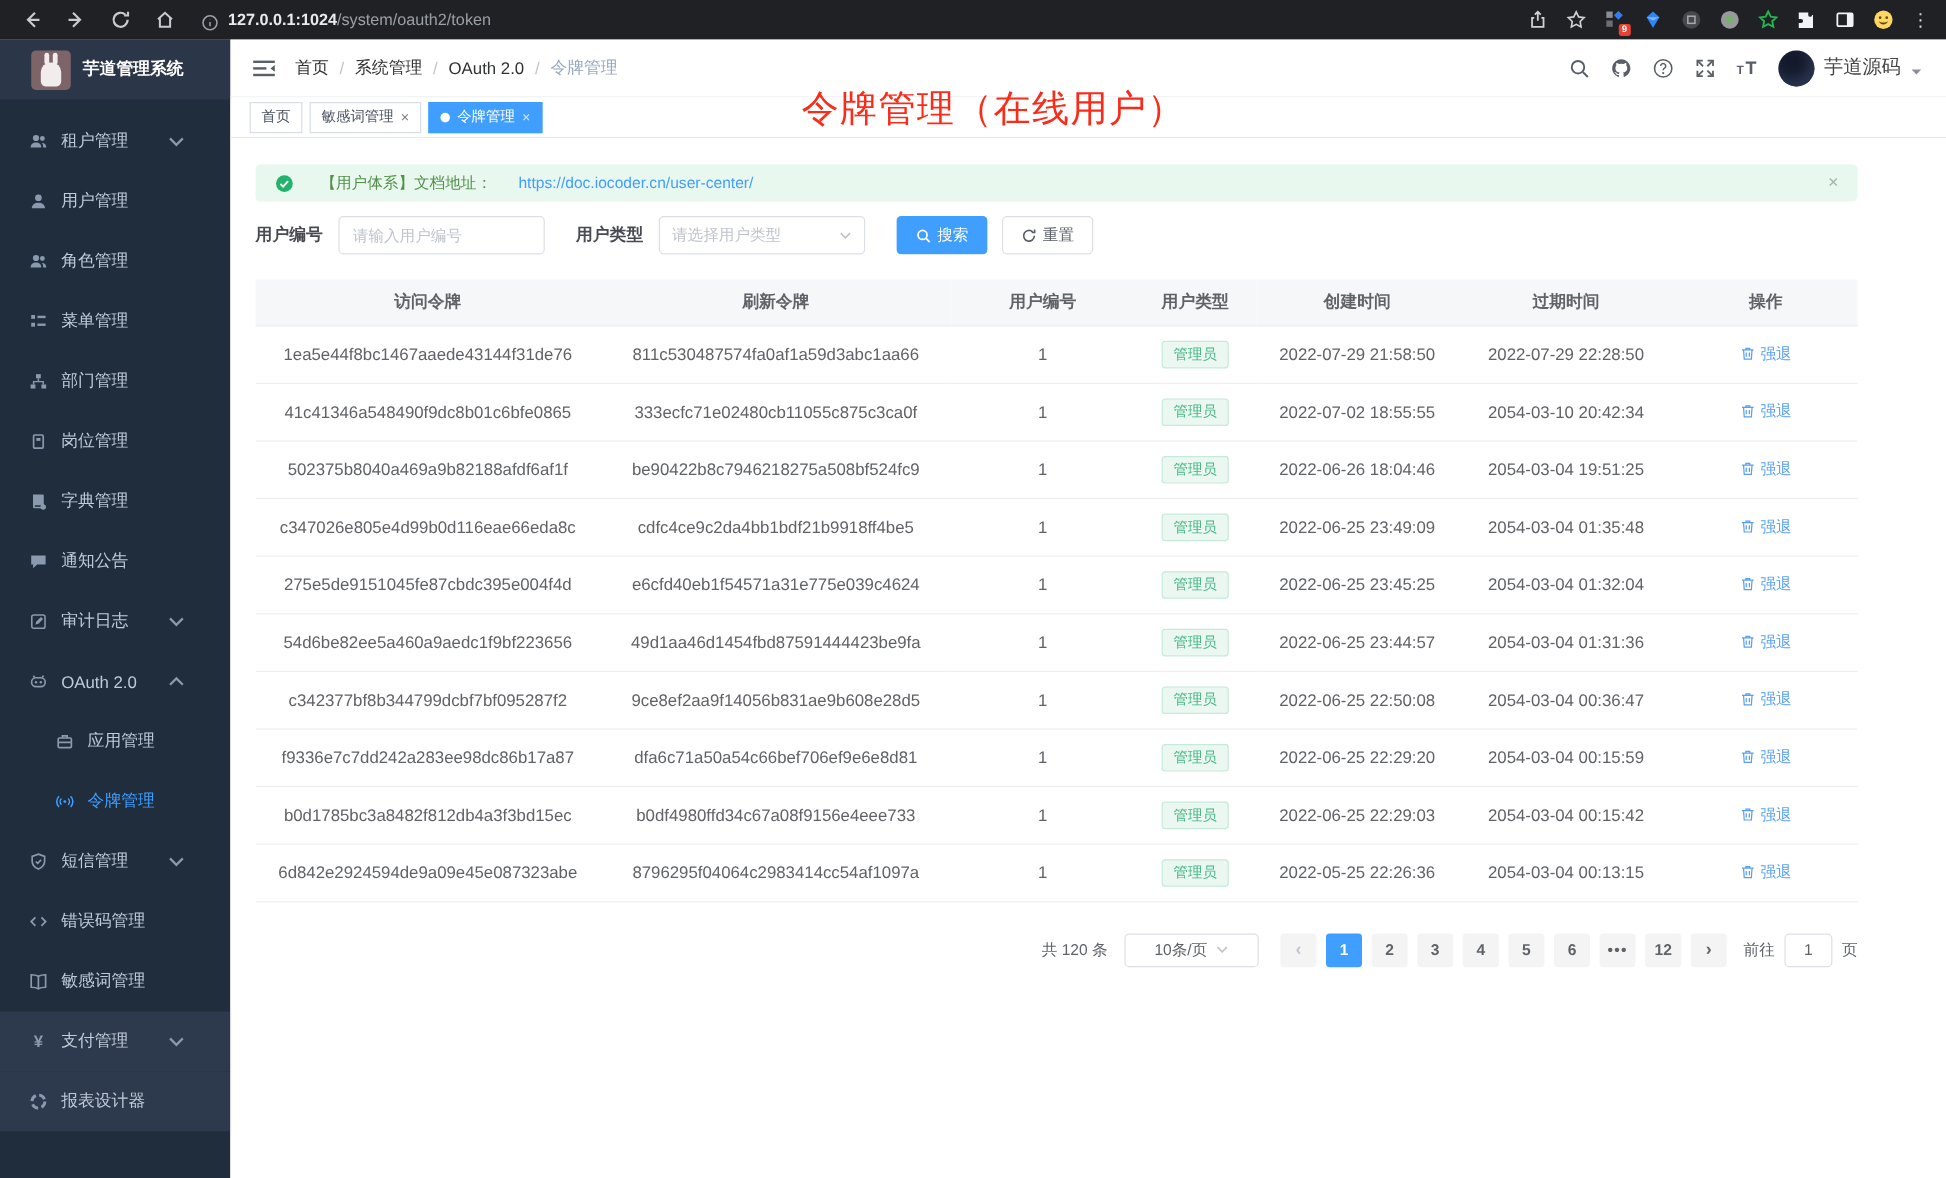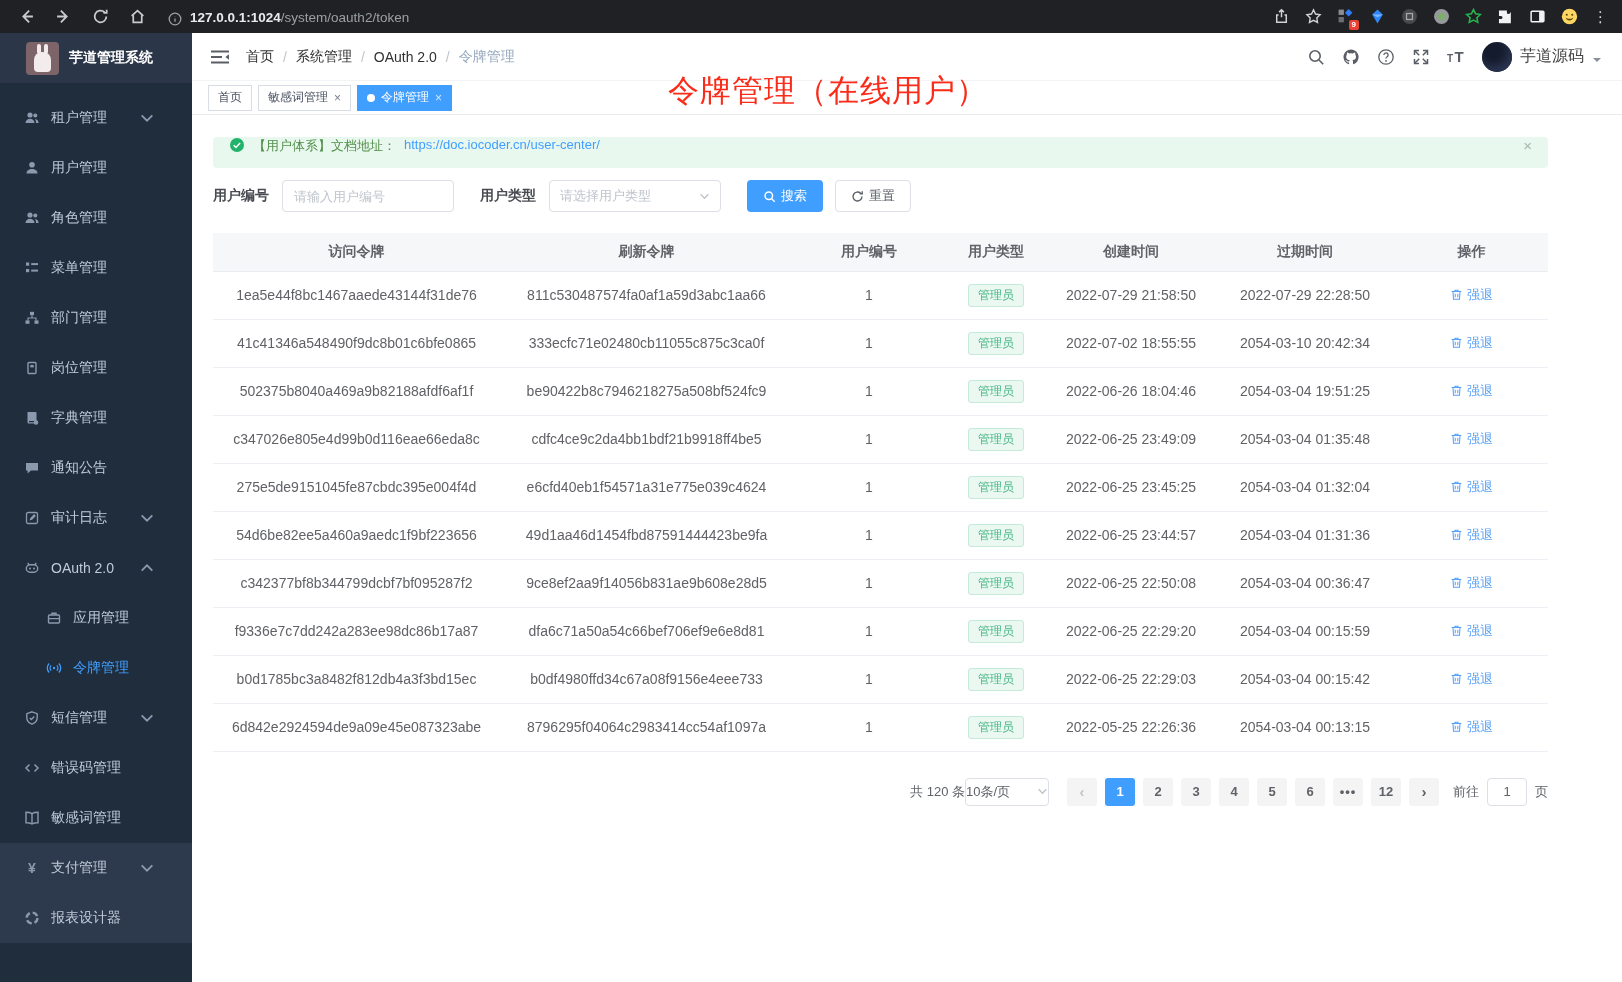--- a/index.html
+++ b/index.html
@@ -57,21 +57,21 @@
   .tags-bar{height:34px;display:flex;align-items:center;gap:6px;padding-left:16px;border-bottom:1px solid #e9ebef}
   .tag-tab{height:26px;display:inline-flex;align-items:center;gap:6px;padding:0 9px;border:1px solid #d8dce5;background:#fff;
     color:#495060;font-size:12px;cursor:pointer}
   .tag-tab .dot{width:8px;height:8px;border-radius:50%;background:#fff}
   .tag-tab.active{background:#409eff;border-color:#409eff;color:#fff}
   .tab-close{font-size:12px;opacity:.75;cursor:pointer}
 
   .annotation{position:absolute;left:476px;top:37px;color:#fa2c19;font-size:31px;font-weight:400;z-index:6;letter-spacing:1px}
 
   .content{padding:22px 74px 0 21px}
-  .alert-success{height:31px;background:#e9f8ee;border-radius:4px;display:flex;padding:0 16px;gap:8px;position:relative}
+  .alert-success{height:31px;background:#e9f8ee;border-radius:4px;display:flex;align-items:center;padding:0 16px;gap:22px;position:relative}
   .alert-check{width:16px;height:16px}
   .alert-text{font-size:13px;color:#53904c}
   .alert-link{font-size:13px;color:#409eff;cursor:pointer;text-decoration:none}
   .alert-close{margin-left:auto;color:#a9b3ad;font-size:15px;cursor:pointer}
 
   .filter-row{margin-top:12px;display:flex;align-items:center;height:32px}
   .f-label{font-size:14px;font-weight:700;color:#484b52;margin-right:13px}
   .f-input{width:172px;height:32px;border:1px solid #dcdfe6;border-radius:4px;padding:0 11px;font-size:13px;color:#606266;
     font-family:inherit;outline:none;margin-right:26px}
   .f-input::placeholder{color:#bfc4cc}
@@ -86,23 +86,23 @@
   table.data-table{margin-top:21px;border-collapse:collapse;table-layout:fixed;width:1335px}
   .data-table th{height:38px;background:#f6f7f9;font-size:14px;font-weight:700;color:#5f6368;text-align:center;
     border-bottom:1px solid #e9ecf1}
   .data-table td{height:48px;font-size:14px;color:#606266;text-align:center;border-bottom:1px solid #edeff4;
     white-space:nowrap;overflow:hidden}
   .tag-success{display:inline-block;padding:2px 9px;font-size:12px;color:#47b584;background:#eaf8f1;border:1px solid #c5ead8;border-radius:3px}
   .act-link{display:inline-flex;align-items:center;gap:4px;color:#569ff7;font-size:13px;cursor:pointer;text-decoration:none}
   .act-link .icn{width:13px;height:13px}
 
   .pager{margin-top:26px;display:flex;align-items:center;justify-content:flex-end;font-size:13px;color:#5f6368;width:1335px}
-  .pg-total{}
-  .pg-size{width:84px;height:28px;border:1px solid #dcdfe6;border-radius:4px;display:flex;align-items:center;
-    justify-content:space-between;padding:0 0;color:#5f6368;cursor:pointer;margin-right:14px;background:#fff}
+  .pg-total{margin-right:14px}
+  .pg-size{width:112px;height:28px;border:1px solid #dcdfe6;border-radius:4px;display:flex;align-items:center;
+    justify-content:space-between;padding:0 24px;color:#5f6368;cursor:pointer;margin-right:14px;background:#fff}
   .pg-pages{display:flex;align-items:center}
   .pg-btn{min-width:30px;height:28px;background:#f4f4f5;border-radius:3px;margin:0 4px;display:inline-flex;align-items:center;
     justify-content:center;font-weight:700;color:#5f6368;cursor:pointer;padding:0 4px}
   .pg-btn.active{background:#409eff;color:#fff}
   .pg-prev{color:#c0c4cc;font-size:15px}
   .pg-next{font-size:15px}
   .pg-more{letter-spacing:1px;color:#5f6368}
   .pg-goto{margin-left:10px;display:flex;align-items:center;gap:8px}
   .goto-input{width:40px;height:28px;border:1px solid #dcdfe6;border-radius:4px;text-align:center;font-size:13px;color:#5f6368;
     font-family:inherit;outline:none}

